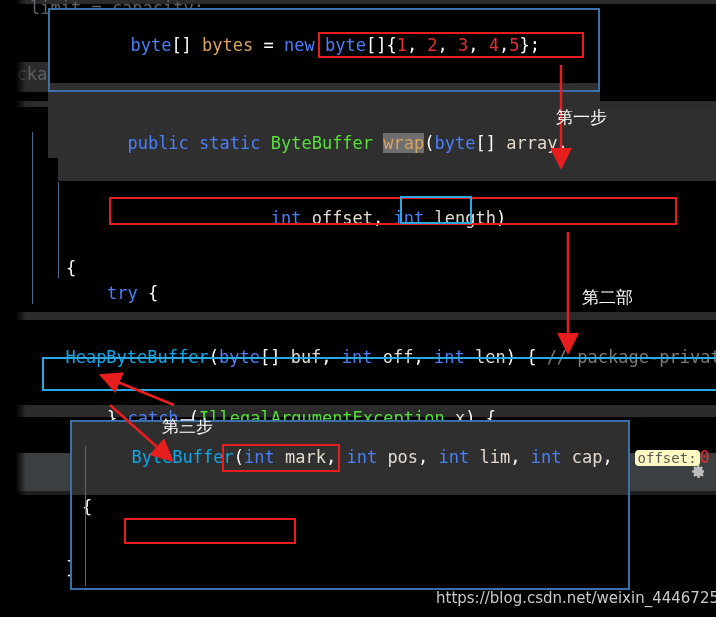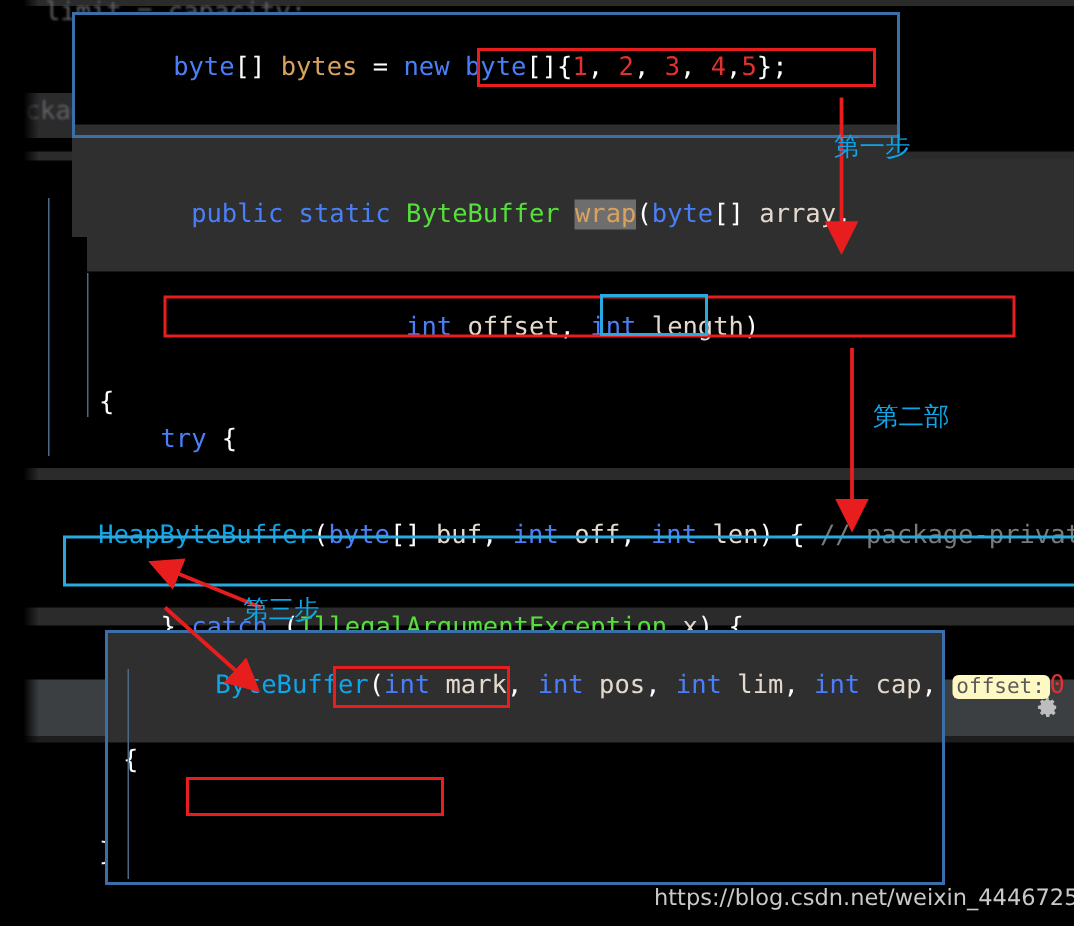--- a/index.html
+++ b/index.html
@@ -47,22 +47,22 @@
   .paramhint {
     background:#fef9c3; color:#5a5a5a; border-radius:4px;
     padding:0 3px; font-size:14px;margin-top:11px;
   }
 
   
   .box-red  { position:absolute; border:2px solid #e81e1e; pointer-events:none; }
   .box-cyan { position:absolute; border:2px solid #2aa9e0; pointer-events:none; }
   .panel-outline { position:absolute; border:2px solid #3b6fa8; pointer-events:none; }
 
-  .cjk { position:absolute; color:#0ea5e9; font-size:17px;
-         font-family:"DejaVu Sans","Liberation Sans",sans-serif; white-space:nowrap; }
+  .cjk { position:absolute; color:#ffffff; font-size:17px;
+         font-family:"DejaVu Sans","Liberation Sans",sans-serif; white-space:nowrap;margin-top:20px; }
 
   .watermark { position:absolute; color:#c9c9c9; font-size:15px;
                font-family:"DejaVu Sans","Liberation Sans",sans-serif; white-space:nowrap; }
 
   .toolbar { position:absolute; background:#3c3f41; }
   .gear { position:absolute; width:15px; height:15px; }
 
   svg.arrows { position:absolute; left:0; top:0; width:716px; height:617px;
                pointer-events:none; }
 </style>
@@ -85,21 +85,21 @@
   <div class="gear" style="left:691px; top:464px;">
     <svg viewBox="0 0 16 16" width="15" height="15" aria-hidden="true">
       <path fill="#bdbdbd" d="M8 5.2A2.8 2.8 0 1 0 8 10.8 2.8 2.8 0 0 0 8 5.2zm0 4.3a1.5 1.5 0 1 1 0-3 1.5 1.5 0 0 1 0 3z"></path>
       <path fill="#bdbdbd" d="M14 9.1V6.9l-1.7-.3a4.6 4.6 0 0 0-.5-1.2l1-1.4-1.6-1.6-1.4 1c-.4-.2-.8-.4-1.2-.5L8.9 1H6.9l-.3 1.9c-.4.1-.8.3-1.2.5l-1.4-1L2.4 4l1 1.4c-.2.4-.4.8-.5 1.2L1 6.9v2.2l1.9.3c.1.4.3.8.5 1.2l-1 1.4 1.6 1.6 1.4-1c.4.2.8.4 1.2.5l.3 1.9h2.2l.3-1.9c.4-.1.8-.3 1.2-.5l1.4 1 1.6-1.6-1-1.4c.2-.4.4-.8.5-1.2L14 9.1z"></path>
     </svg>
   </div>
 
   <div class="vgrad-l"></div>
 
   <div class="panel" style="left:48px; top:8px; width:552px; height:84px;">
-    <div class="ln" style="padding-left:6px;">
+    <div class="ln" style="padding-left:6px;margin-left:15px;">
       <span class="kw">byte</span><span class="white">[]</span><span class="orange"> bytes </span><span class="white">= </span><span class="kw">new </span><span class="kw">byte</span><span class="white">[]{</span><span class="red">1</span><span class="white">, </span><span class="red">2</span><span class="white">, </span><span class="red">3</span><span class="white">, </span><span class="red">4</span><span class="white">,</span><span class="red">5</span><span class="white">};</span>
     </div>
     <div class="ln hl-line" style="padding-left:6px;">
       <span class="green">ByteBuffer</span><span class="orange"> byteBuffer </span><span class="white">= </span><span class="green">ByteBuffer</span><span class="white">.</span><span class="purple sel">wrap</span><span class="orange">(bytes)</span><span class="white">;</span>
     </div>
     <div class="ln" style="padding-left:6px;">
       <span class="green">System</span><span class="white">.</span><span class="purple2 ital">out</span><span class="white">.</span><span class="orange">println</span><span class="white">(</span><span class="orange">byteBuffer</span><span class="white">.</span><span class="orange">capacity</span><span class="white">());</span>
     </div>
   </div>
   <div class="panel-outline" style="left:48px; top:8px; width:552px; height:84px;"></div>
@@ -136,21 +136,21 @@
       <span class="yellow">HeapByteBuffer</span><span class="white">(</span><span class="kw">byte</span><span class="white">[] </span><span class="plain">buf</span><span class="white">, </span><span class="kw">int </span><span class="plain">off</span><span class="white">, </span><span class="kw">int </span><span class="plain">len</span><span class="white">) { </span><span class="comment">// package-private</span>
     </div>
     <div class="ln">&nbsp;</div>
     <div class="ln" style="padding-left:4px;">
       <span class="white">    </span><span class="kw">super</span><span class="white">(</span><span class="paramhint">mark:</span><span class="red">-1</span><span class="white">, </span><span class="plain">off</span><span class="white">, </span><span class="paramhint">lim:</span><span class="plain">off </span><span class="white">+ </span><span class="plain">len</span><span class="white">, </span><span class="plain">buf</span><span class="white">.</span><span class="orange">length</span><span class="white">, </span><span class="plain">buf</span><span class="white">, </span><span class="paramhint">offset:</span><span class="red">0</span>
     </div>
   </div>
   <div class="box-cyan" style="left:42px; top:357px; width:690px; height:34px;"></div>
 
   <div class="panel" style="left:70px; top:420px; width:560px; height:170px;">
-    <div class="ln hl-line" style="padding-left:12px;">
+    <div class="ln hl-line" style="padding-left:0;">
       <span class="yellow">ByteBuffer</span><span class="white">(</span><span class="kw">int </span><span class="plain">mark</span><span class="white">, </span><span class="kw">int </span><span class="plain">pos</span><span class="white">, </span><span class="kw">int </span><span class="plain">lim</span><span class="white">, </span><span class="kw">int </span><span class="plain">cap</span><span class="white">,</span>
     </div>
     <div class="ln" style="padding-left:12px;"><span class="white">{</span></div>
     <div class="ln">&nbsp;</div>
 
   </div>
   <div class="panel-outline" style="left:70px; top:420px; width:560px; height:170px;"></div>
   <div class="gutterbar" style="left:85px; top:446px; height:140px;"></div>
   <div class="box-red" style="left:222px; top:444px; width:118px; height:28px;"></div>
   <div class="box-red" style="left:124px; top:518px; width:172px; height:26px;"></div>

